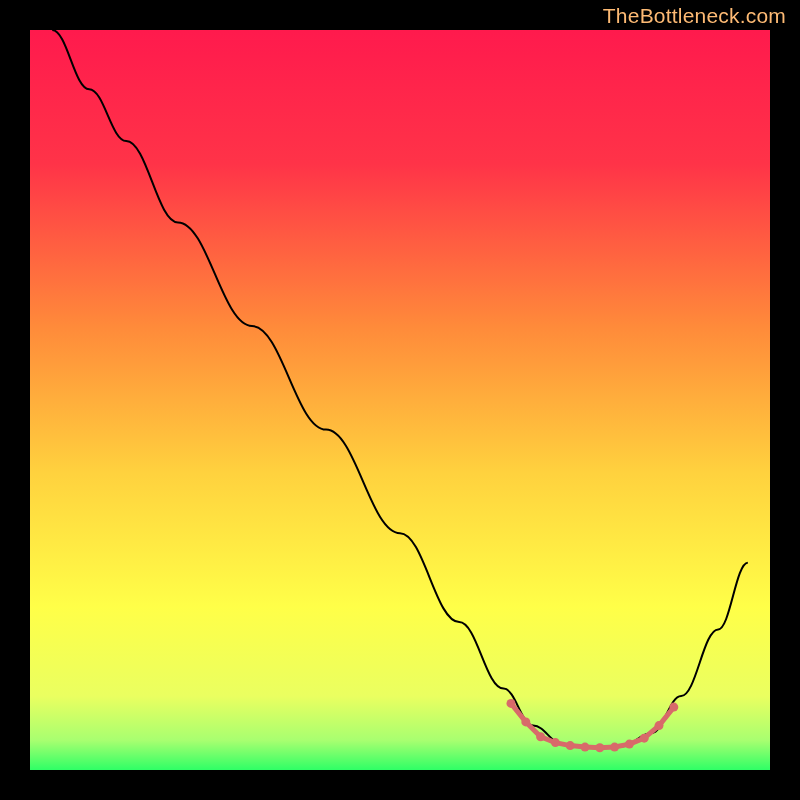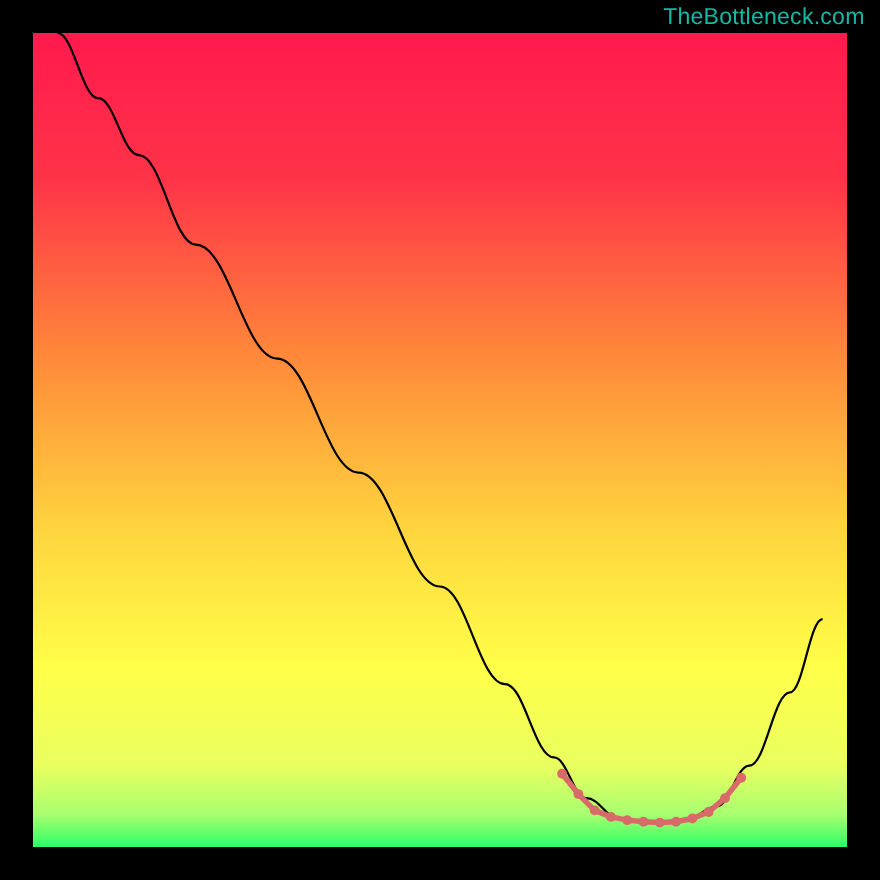--- a/index.html
+++ b/index.html
@@ -13,21 +13,21 @@
   }
   .chart-wrap {
     position: relative;
     width: 800px;
     height: 800px;
   }
   .watermark {
     position: absolute;
     top: 4px;
     right: 14px;
-    color: #14b8a6;
+    color: #fdba74;
     font-size: 21px;
     font-weight: 500;
     letter-spacing: 0.2px;
     z-index: 10;
   }
   svg {
     display: block;
   }
 </style>
 </head>

